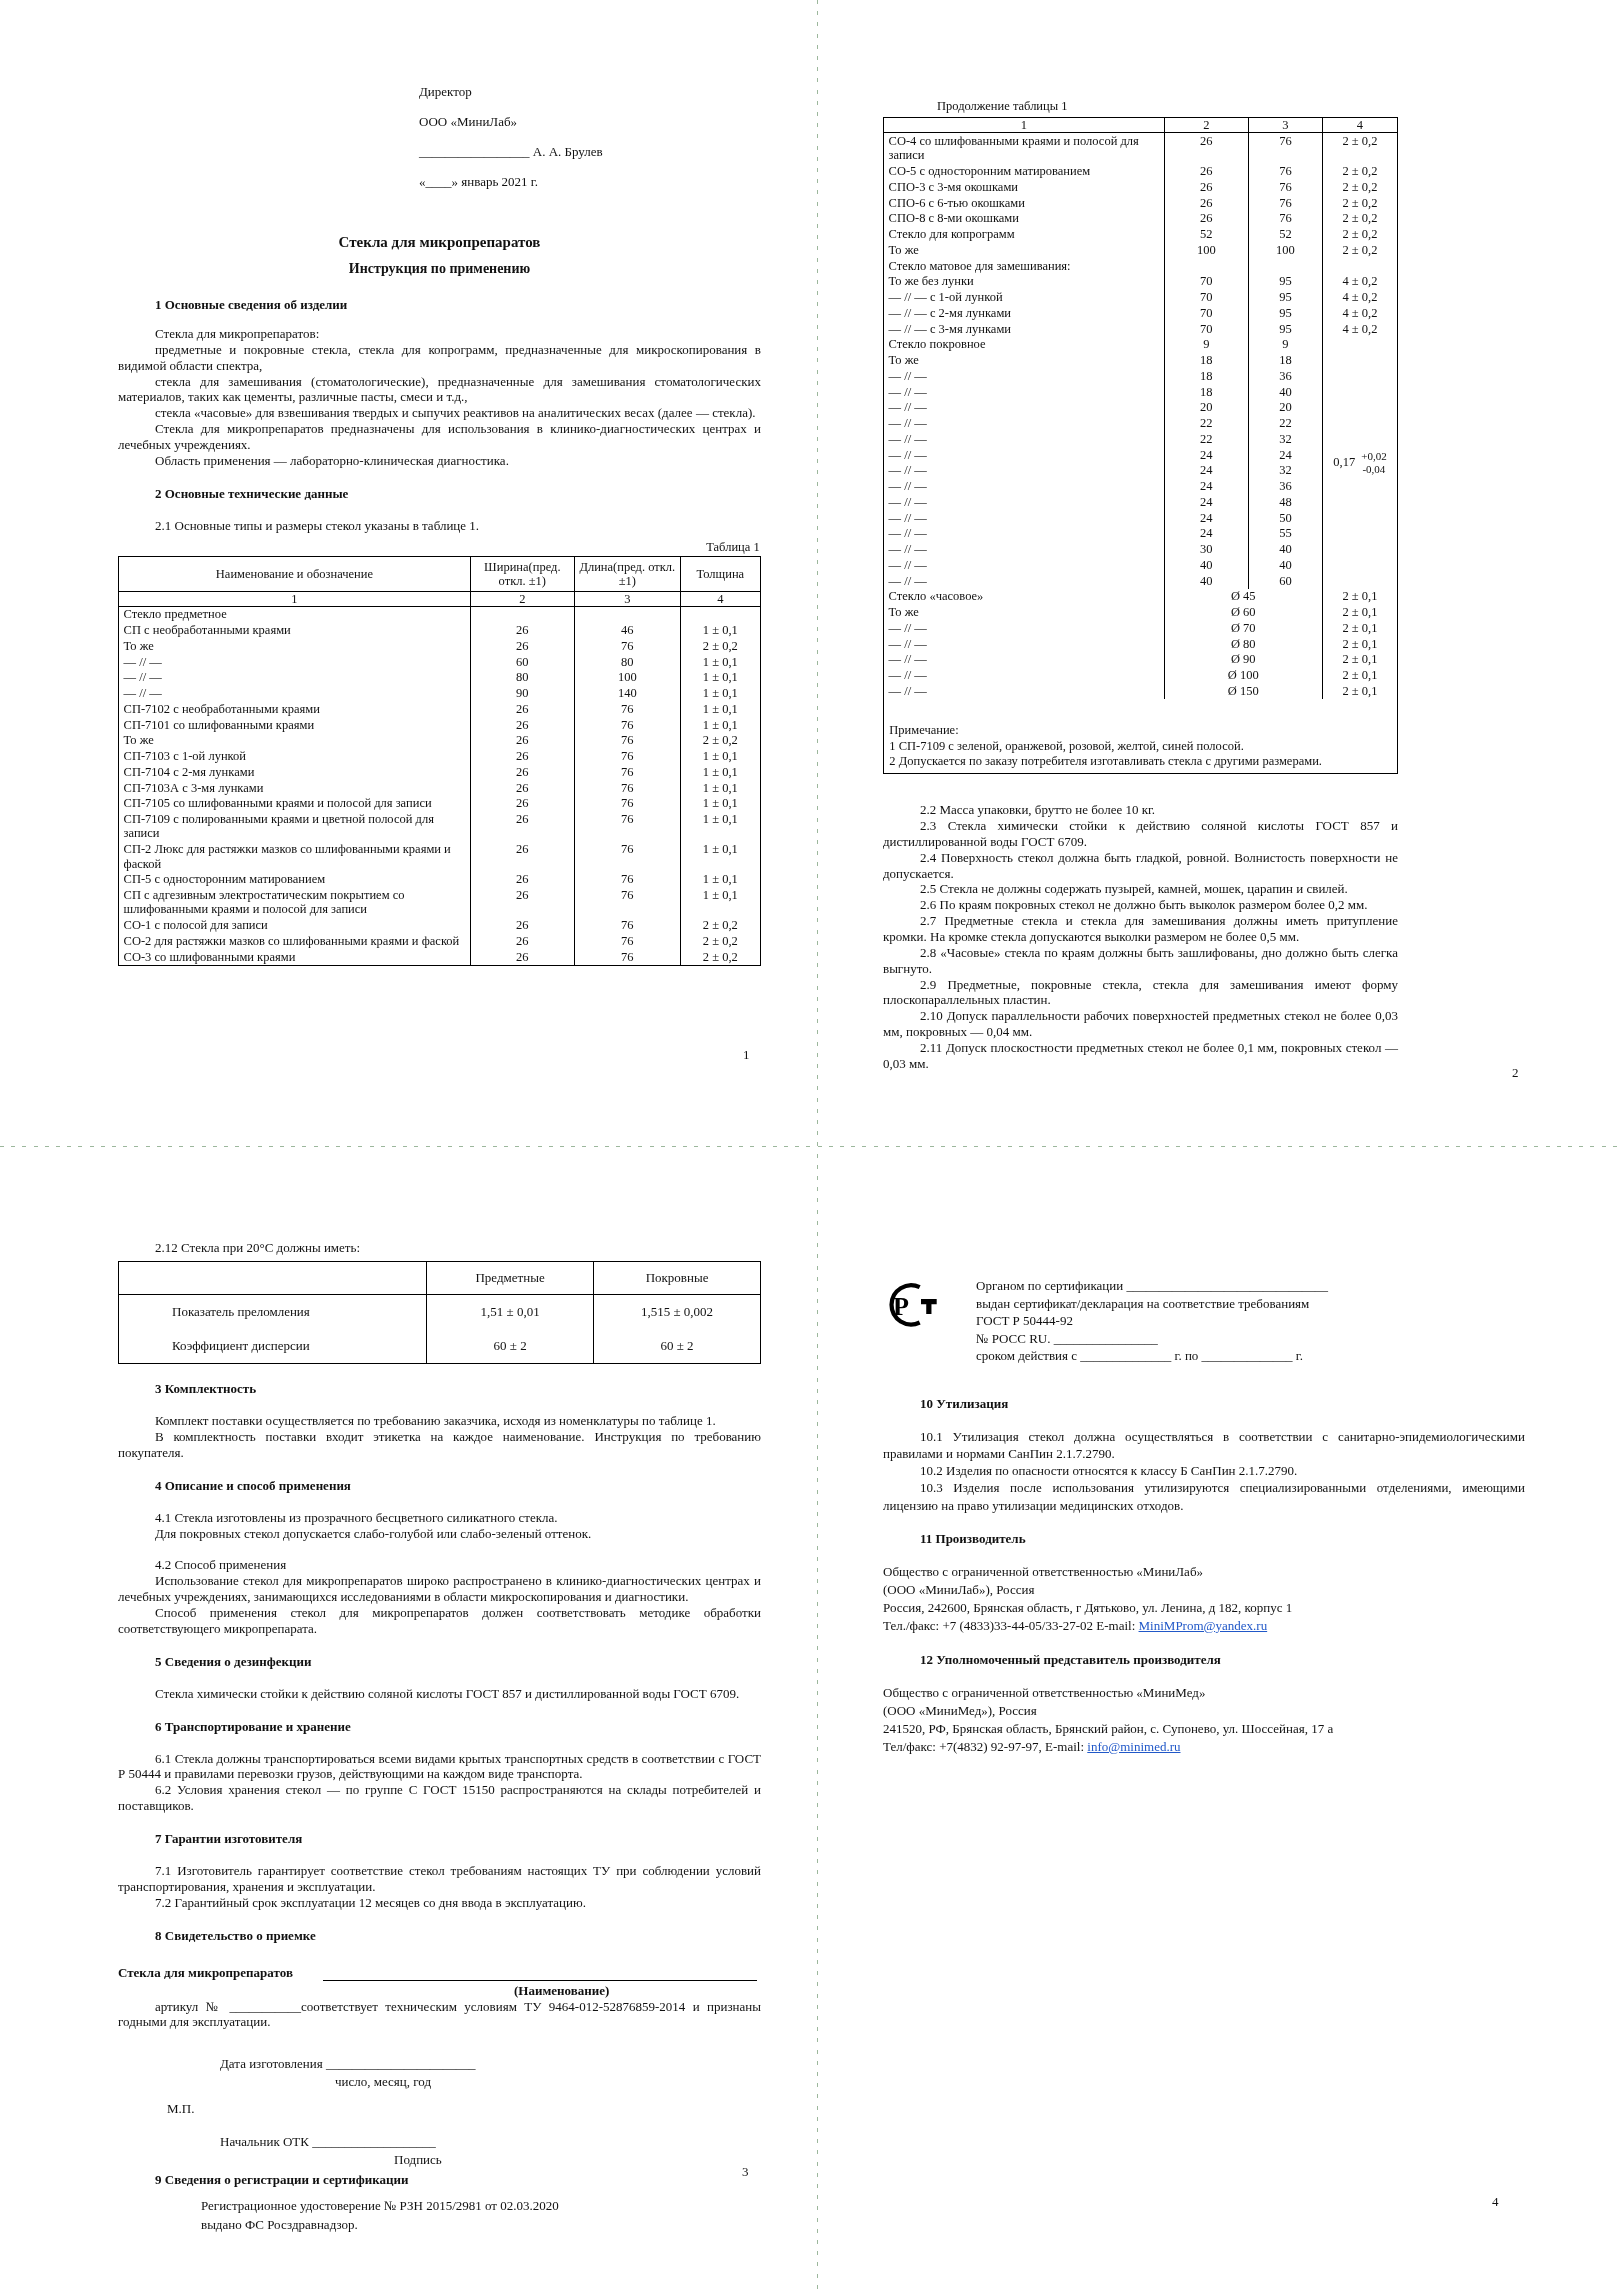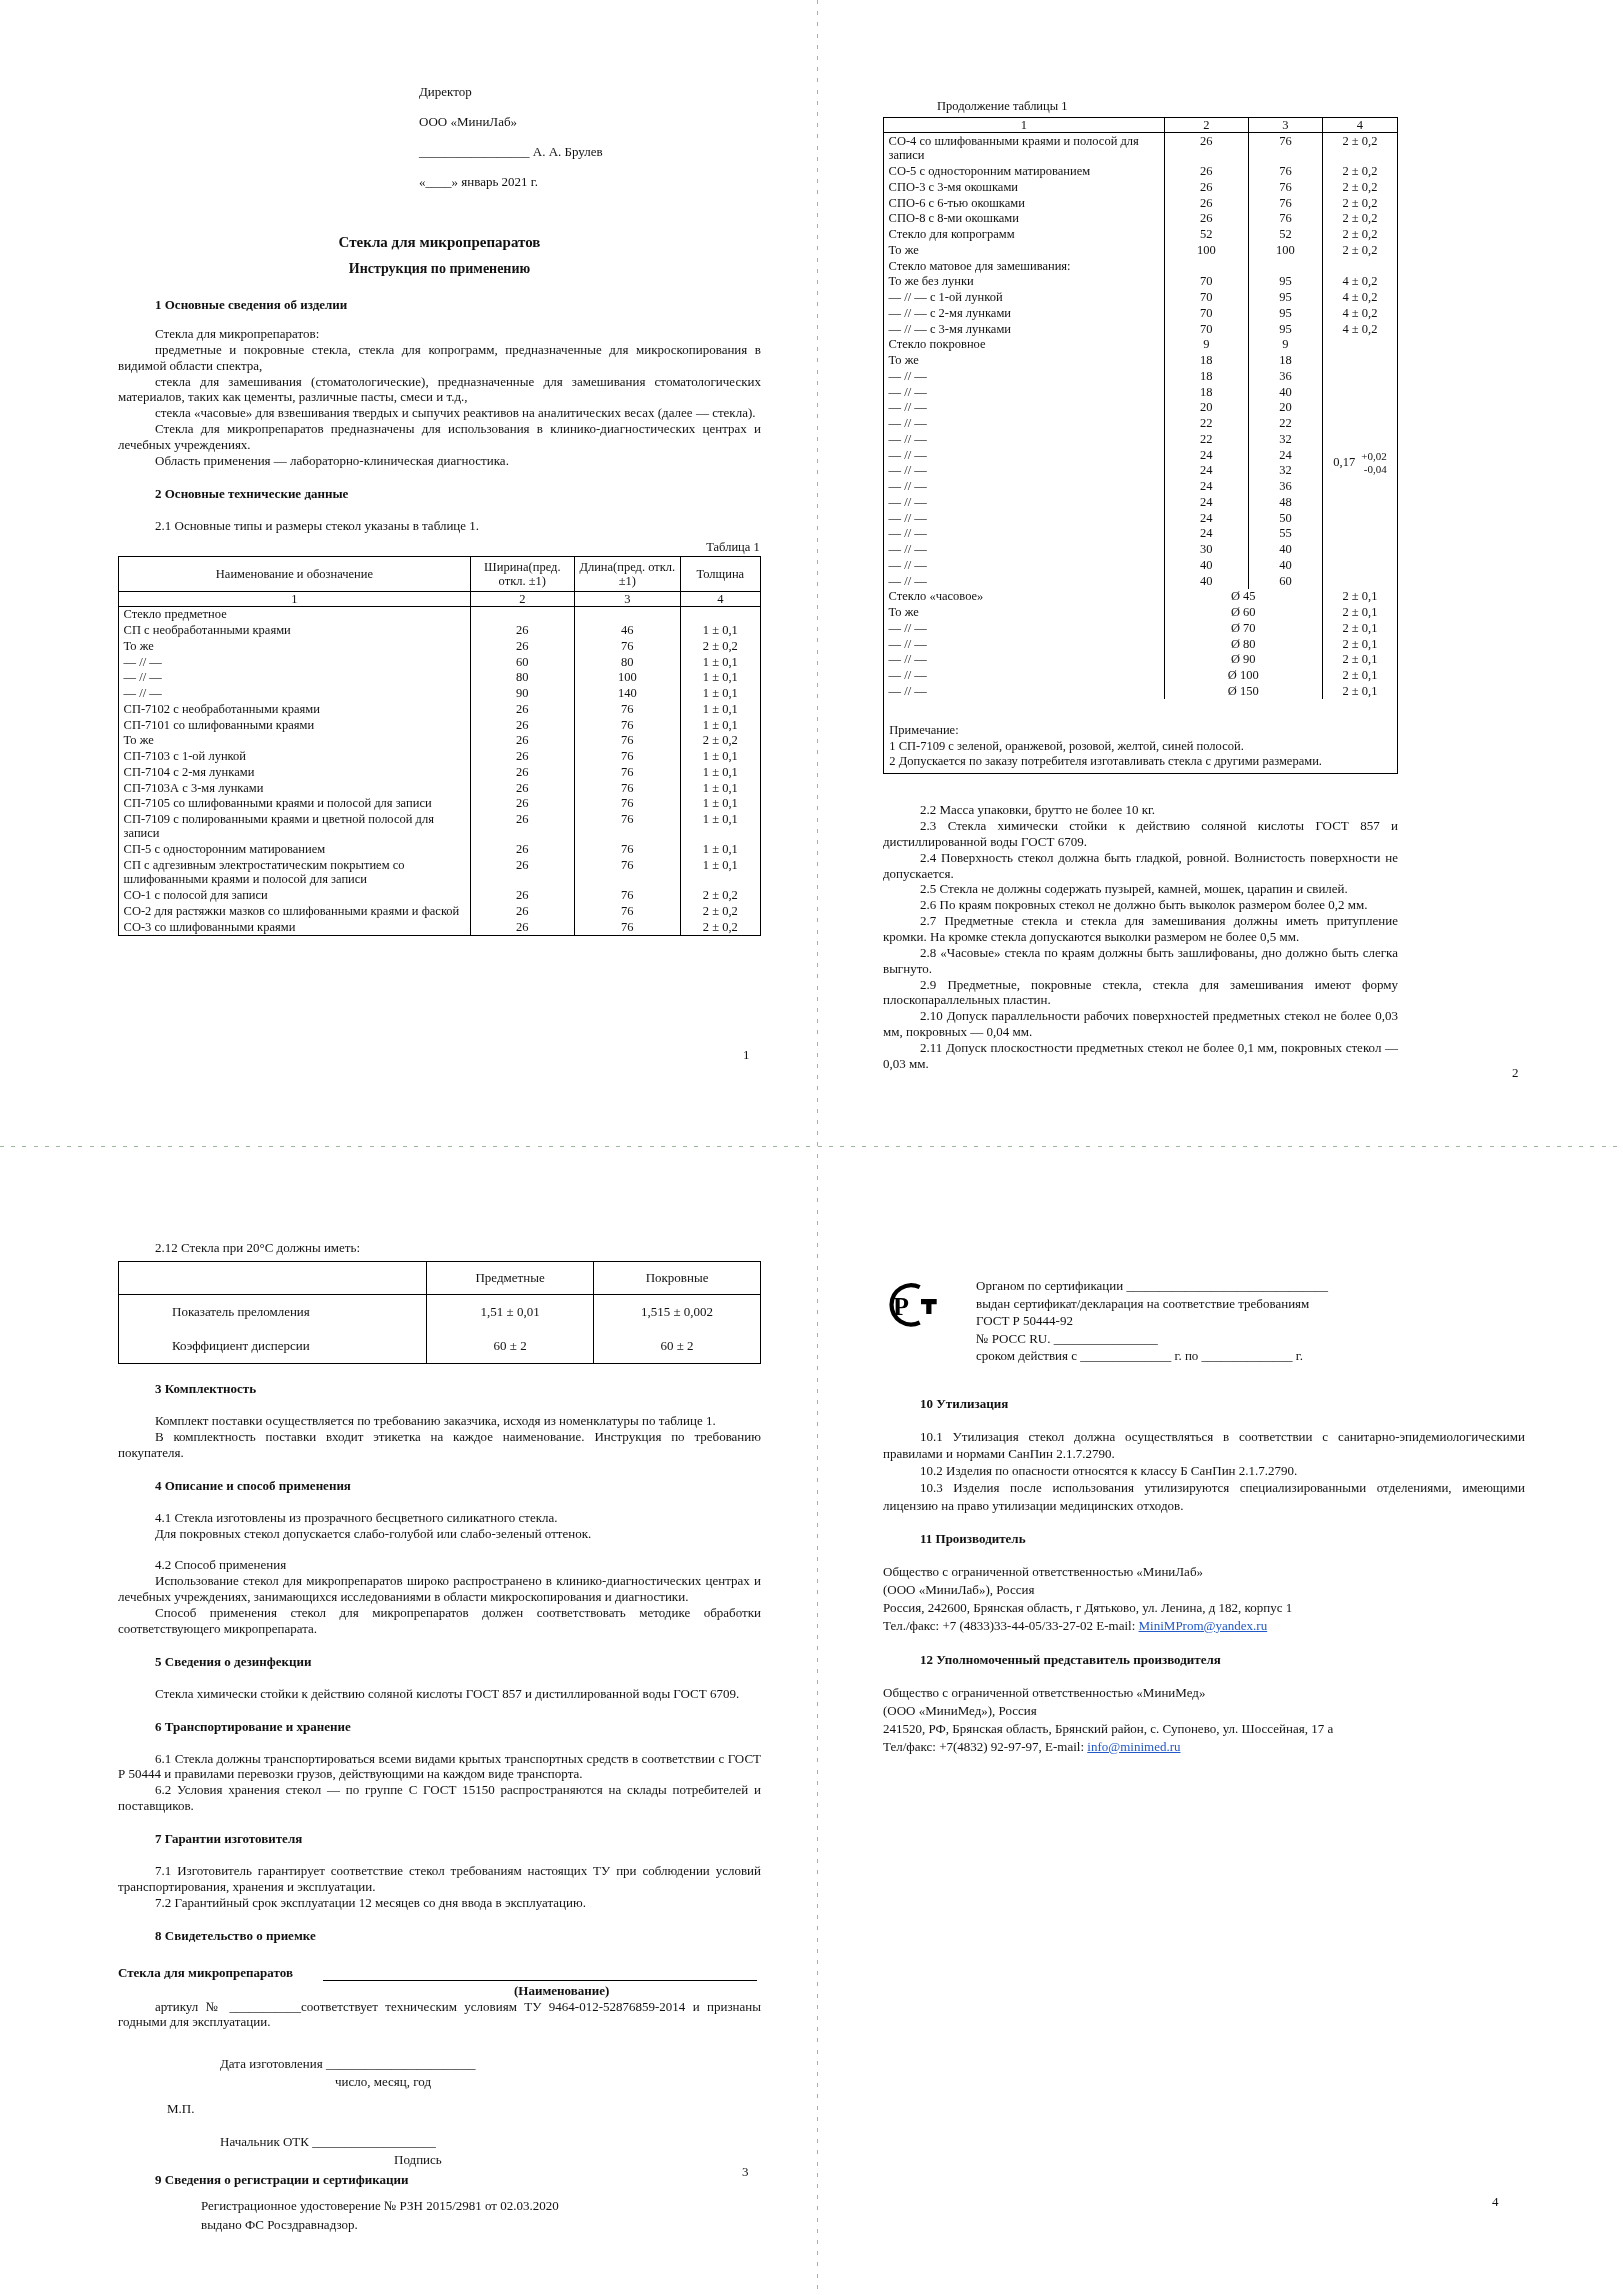--- a/index.html
+++ b/index.html
@@ -43,21 +43,21 @@
              line-height:1.15;table-layout:fixed;}
   .gtab th,.gtab td{border-left:1.3px solid #000;padding:0.7px 3.3px;font-weight:normal;box-sizing:border-box;}
   .gtab th:first-child,.gtab td:first-child{border-left:0;}
   .gtab thead th{border-bottom:1.3px solid #000;text-align:center;vertical-align:middle;padding:2.6px 2.6px;line-height:1.12;}
   .gtab tr.numrow th{border-bottom:1.6px solid #000;text-align:center;padding:0 2.6px;}
   .gtab td{text-align:center;vertical-align:top;}
   .gtab td:first-child{text-align:left;padding-left:4.6px;}
   .gtab td.notes{border-left:0;text-align:left;padding:24px 5.3px 3.3px;}
   .gtab td.notes div{line-height:1.25;}
   .stack-wrap{display:inline-flex;align-items:center;gap:6px;}
-  .stack{display:inline-flex;flex-direction:column;font-size:11px;line-height:1.18;text-align:right;}
+  .stack{display:inline-flex;flex-direction:column;font-size:11px;line-height:1.18;text-align:center;}
   .gtab td.stackcell{vertical-align:middle;}
 
   
   table.reftab{width:100%;border-collapse:collapse;border:1.6px solid #000;font-size:13px;
                table-layout:fixed;margin-top:5.3px;padding-left:6px;}
   .reftab th{border-left:1.3px solid #000;border-bottom:1.3px solid #000;height:30px;vertical-align:middle;
              text-align:center;font-weight:normal;}
   .reftab th:first-child{border-left:0;}
   .reftab td{border-left:1.3px solid #000;height:32px;vertical-align:middle;text-align:center;}
   .reftab td:first-child{border-left:0;text-align:left;padding-left:53px;}
@@ -223,20 +223,26 @@
             <td>76</td>
             <td>1 ± 0,1</td>
           </tr>
           <tr>
             <td>СП-7109 с полированными краями и цветной полосой для записи</td>
             <td>26</td>
             <td>76</td>
             <td>1 ± 0,1</td>
           </tr>
           <tr>
+            <td>СП-2 Люкс для растяжки мазков со шлифованными краями и фаской</td>
+            <td>26</td>
+            <td>76</td>
+            <td>1 ± 0,1</td>
+          </tr>
+          <tr>
             <td>СП-5 с односторонним матированием</td>
             <td>26</td>
             <td>76</td>
             <td>1 ± 0,1</td>
           </tr>
           <tr>
             <td>СП с адгезивным электростатическим покрытием со шлифованными краями и полосой для записи</td>
             <td>26</td>
             <td>76</td>
             <td>1 ± 0,1</td>

